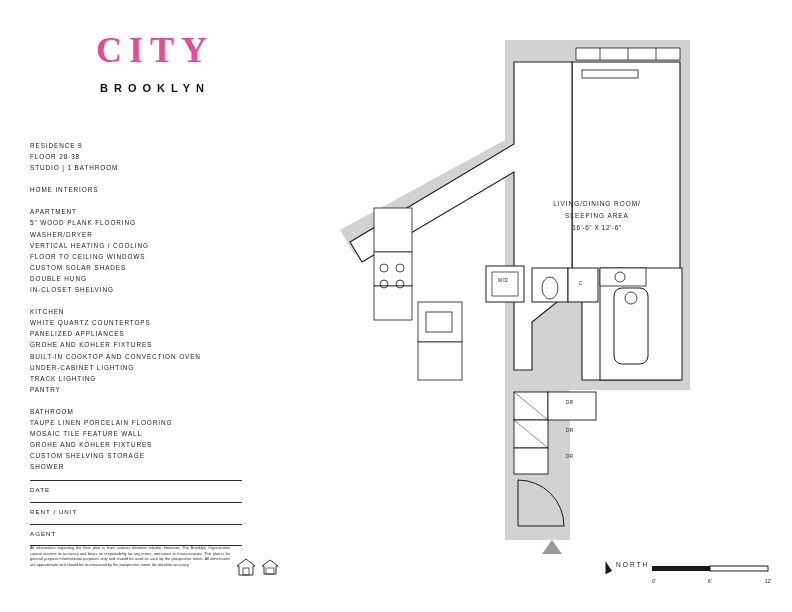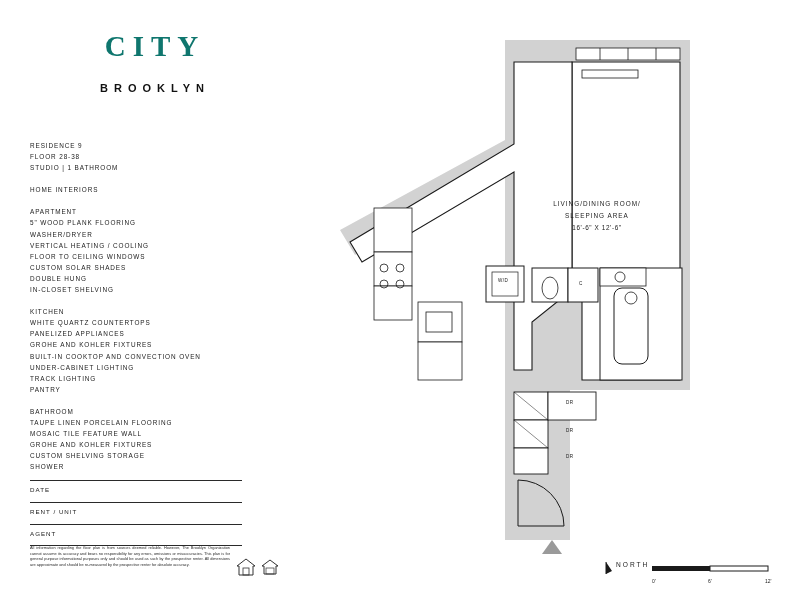--- a/index.html
+++ b/index.html
@@ -13,32 +13,32 @@
   }
   .sheet { position:absolute; inset:0; }
 
   
   .brand {
     position:absolute; left:30px; top:28px; width:250px;
     text-align:center;
   }
   .brand-line1, .brand-line2 {
     font-family:"Liberation Serif", serif;
-    font-size:29px;
+    font-size:36px;
     letter-spacing:7px;
     font-weight:700;
     line-height:1.25;
-    color:#0f766e;
+    color:#ec4899;
   }
   .brand-line3 {
     font-family:"Liberation Sans", sans-serif;
     font-size:11px;
     letter-spacing:6px;
     font-weight:700;
-    margin-top:18px;
+    margin-top:9px;
     color:#111;
   }
 
   
   .specs { position:absolute; left:30px; top:140px; width:215px; }
   .spec-line {
     font-size:6.4px;
     letter-spacing:0.9px;
     line-height:11.1px;
     text-transform:uppercase;

